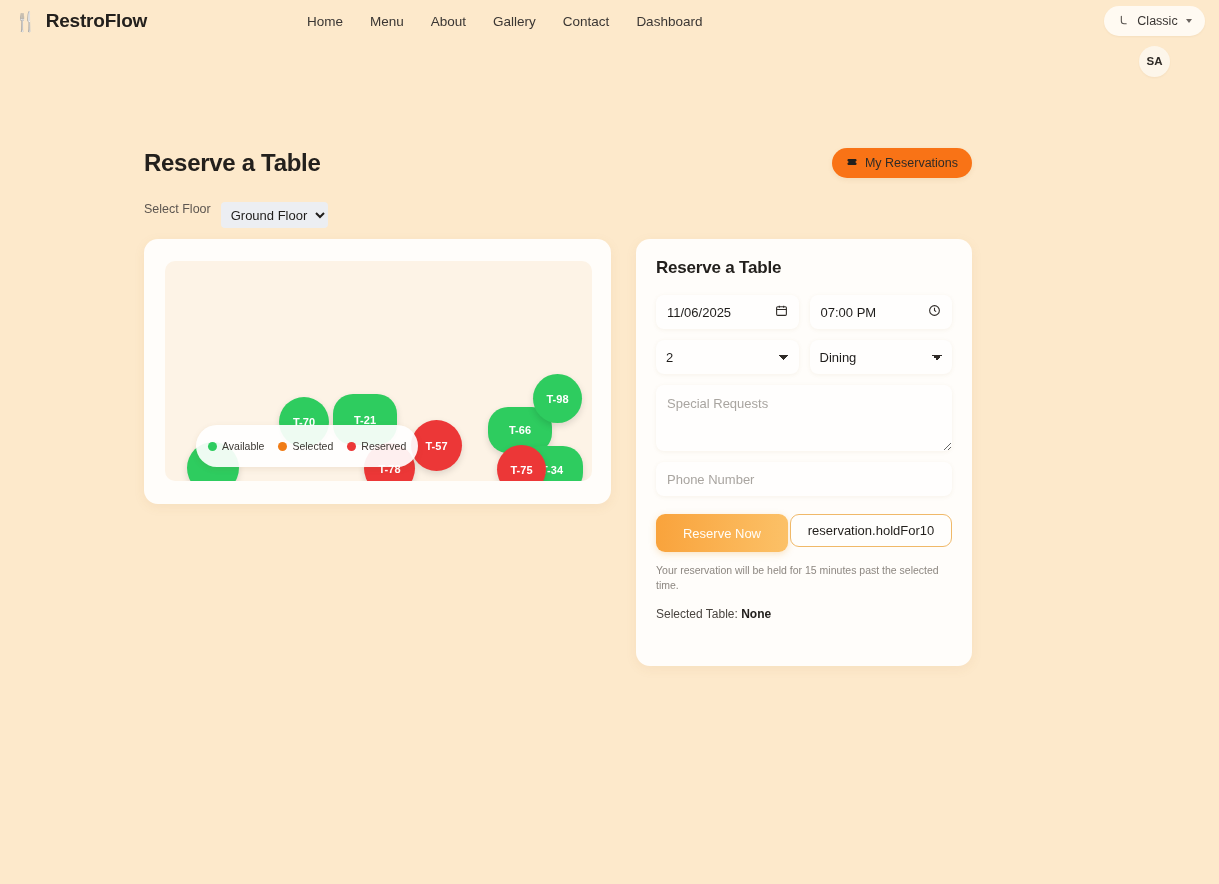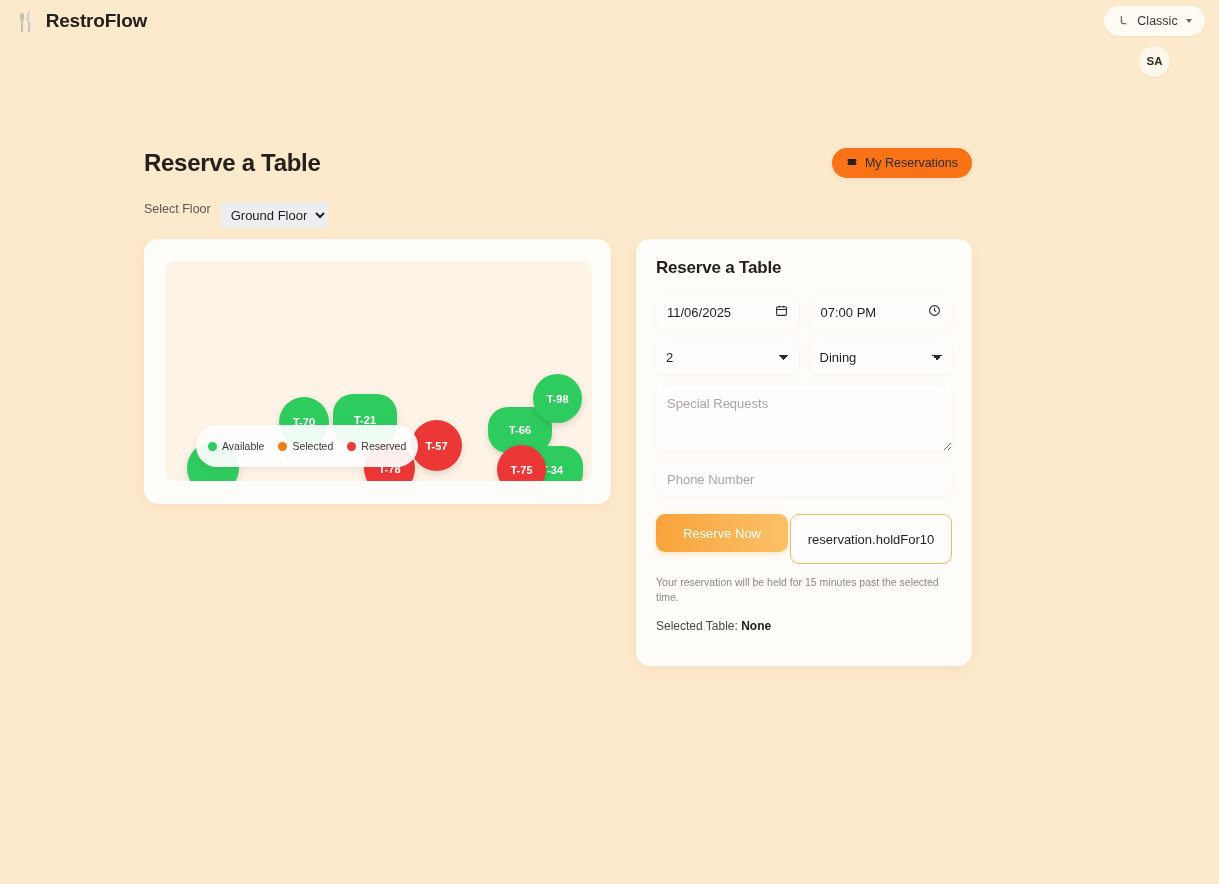--- a/index.html
+++ b/index.html
@@ -260,21 +260,21 @@
     width: 132px; height: 38px;
     border: none; border-radius: 9px;
     background: linear-gradient(90deg, #f9a33c 0%, #fcc167 100%);
     color: #fffdf8;
     font-family: "Liberation Sans", sans-serif;
     font-size: 13px;
     cursor: pointer;
     box-shadow: 0 2px 7px rgba(230,150,40,.25);
   }
   .btn-outline {
-    flex: 1; height: 50px;
+    flex: 1; height: 33px;
     border: 1px solid #f0b969;
     border-radius: 9px;
     background: #fffefc;
     color: #221f1c;
     font-family: "Liberation Sans", sans-serif;
     font-size: 13px;
     cursor: pointer;
   }
   .hint { font-size: 10.5px; color: #8d8781; line-height: 1.45; margin: 0 0 14px 0; }
   .selected-line { font-size: 12px; color: #4a4540; }
@@ -282,20 +282,28 @@
 </style>
 </head>
 <body>
 
 <div class="header">
   <div class="brand">
     <span class="brand-icon">🍴</span>
     <span class="brand-name">RestroFlow</span>
   </div>
 
+  <nav class="nav">
+    <span class="nav-item">Home</span>
+    <span class="nav-item">Menu</span>
+    <span class="nav-item">About</span>
+    <span class="nav-item">Gallery</span>
+    <span class="nav-item">Contact</span>
+    <span class="nav-item">Dashboard</span>
+  </nav>
 
   <div class="header-right">
     <div class="pill">
       <span class="glyph">
         <svg width="13" height="13" viewBox="0 0 24 24" fill="none" stroke="#3a3633" stroke-width="2" stroke-linecap="round" stroke-linejoin="round">
           <path d="M2 5h10M7 3v2M10 5c0 4-4 7-8 8M4 9c1.5 2 4 3.5 6 4"></path>
           <path d="M13 21l4-10 4 10M14.5 18h5"></path>
         </svg>
       </span>
       <span>English</span>

